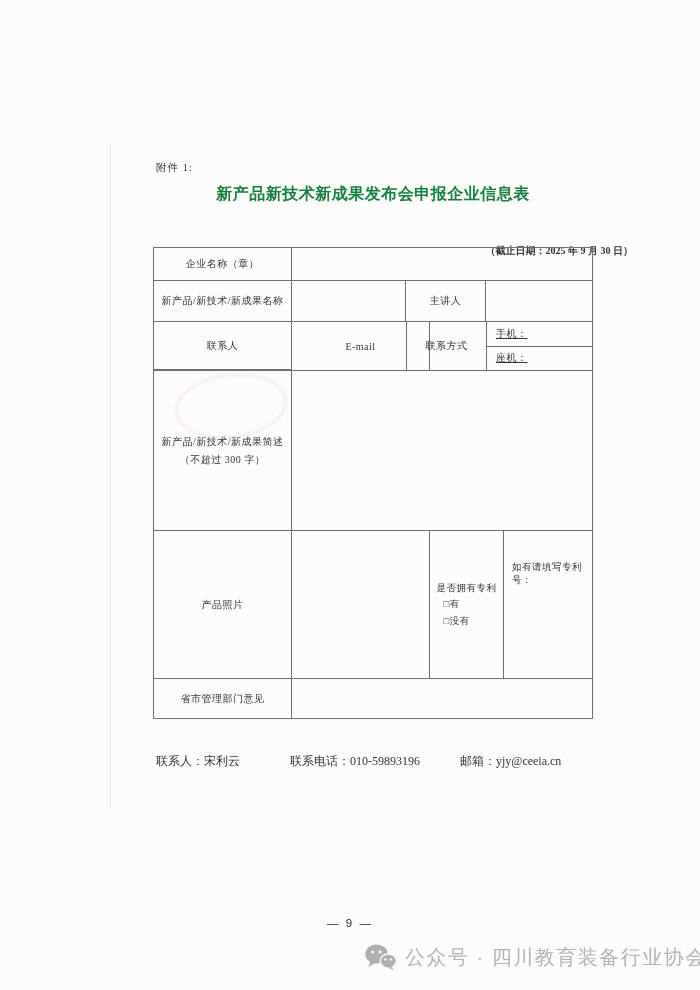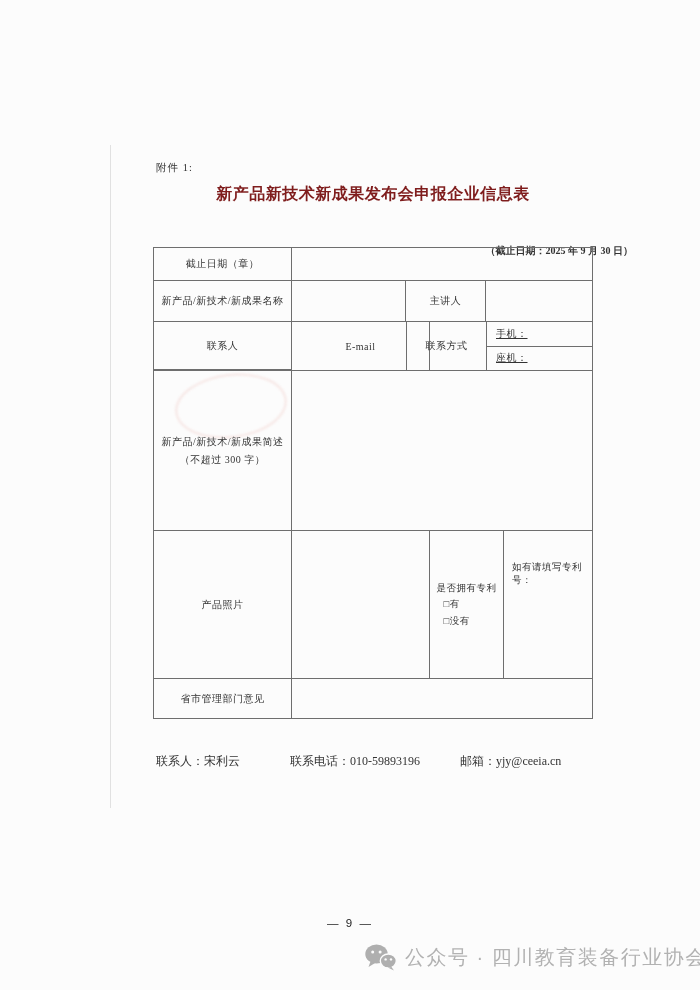--- a/index.html
+++ b/index.html
@@ -13,21 +13,21 @@
   }
   .canvas { position:absolute; inset:0; width:700px; height:990px; background:#fcfcfc; }
 
   
   .page-edge { position:absolute; left:110px; top:145px; width:1px; height:663px; background:#e1e1e1; }
 
   .attachment { position:absolute; left:156px; top:161px; font-size:10.5px; letter-spacing:1px; }
 
   .title {
     position:absolute; left:113px; top:184px; width:520px;
-    text-align:center; font-size:16px; font-weight:bold; letter-spacing:0.5px; color:#7f1d1d;
+    text-align:center; font-size:16px; font-weight:bold; letter-spacing:0.5px; color:#15803d;
   }
   .subtitle {
     position:absolute; left:113px; top:208px; width:520px;
     text-align:right; font-size:10px; font-weight:bold; color:#333;margin-top:36px;
   }
 
   
   .stamp {
     position:absolute; left:175px; top:374px; width:112px; height:64px;
     border:2px solid rgba(222,128,118,0.18);
@@ -108,21 +108,21 @@
   <div class="attachment">附件 1:</div>
 
   <div class="title">新产品新技术新成果发布会申报企业信息表</div>
   <div class="subtitle">（截止日期：2025 年 9 月 30 日）</div>
 
   <div class="stamp"></div>
 
   <div class="tbl">
 
     <div class="trow r1">
-      <div class="c lbl">截止日期（章）</div>
+      <div class="c lbl">企业名称（章）</div>
       <div class="c grow"></div>
     </div>
 
     <div class="trow r2">
       <div class="c lbl">新产品/新技术/新成果名称</div>
       <div class="c v114"></div>
       <div class="c w80">主讲人</div>
       <div class="c grow"></div>
     </div>
 

